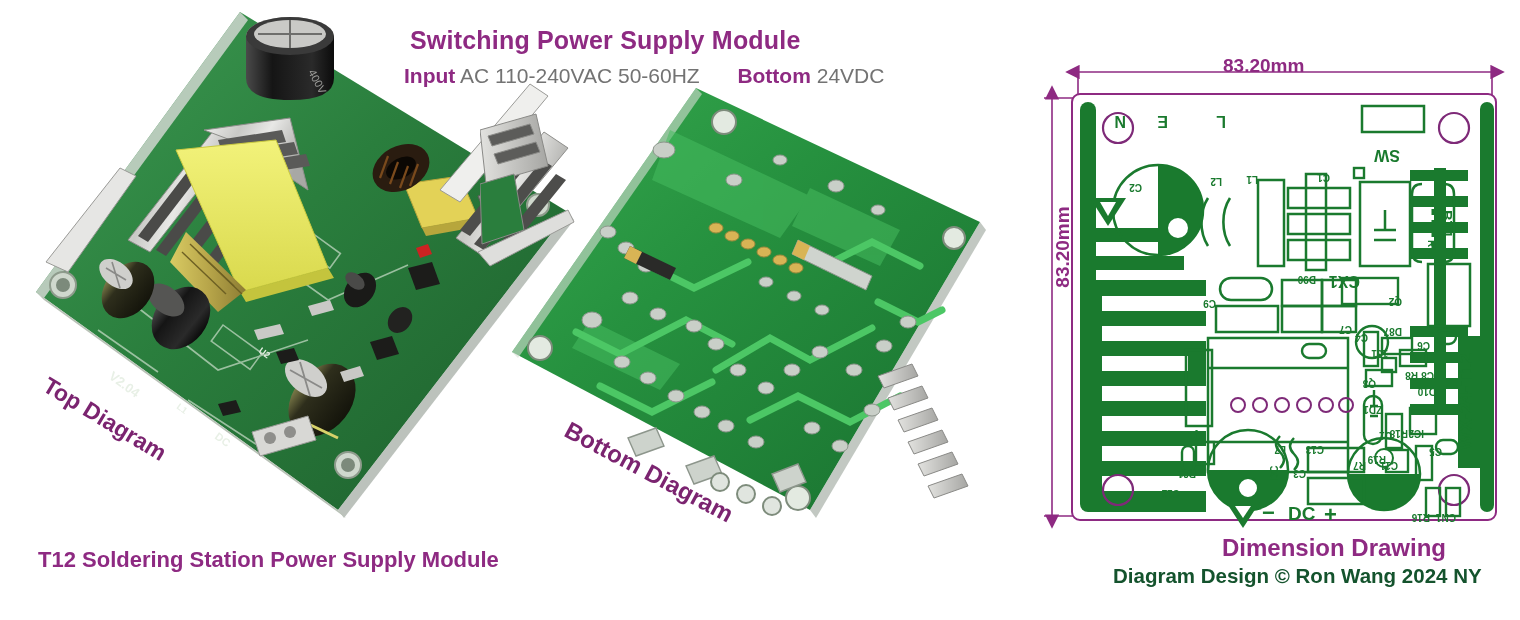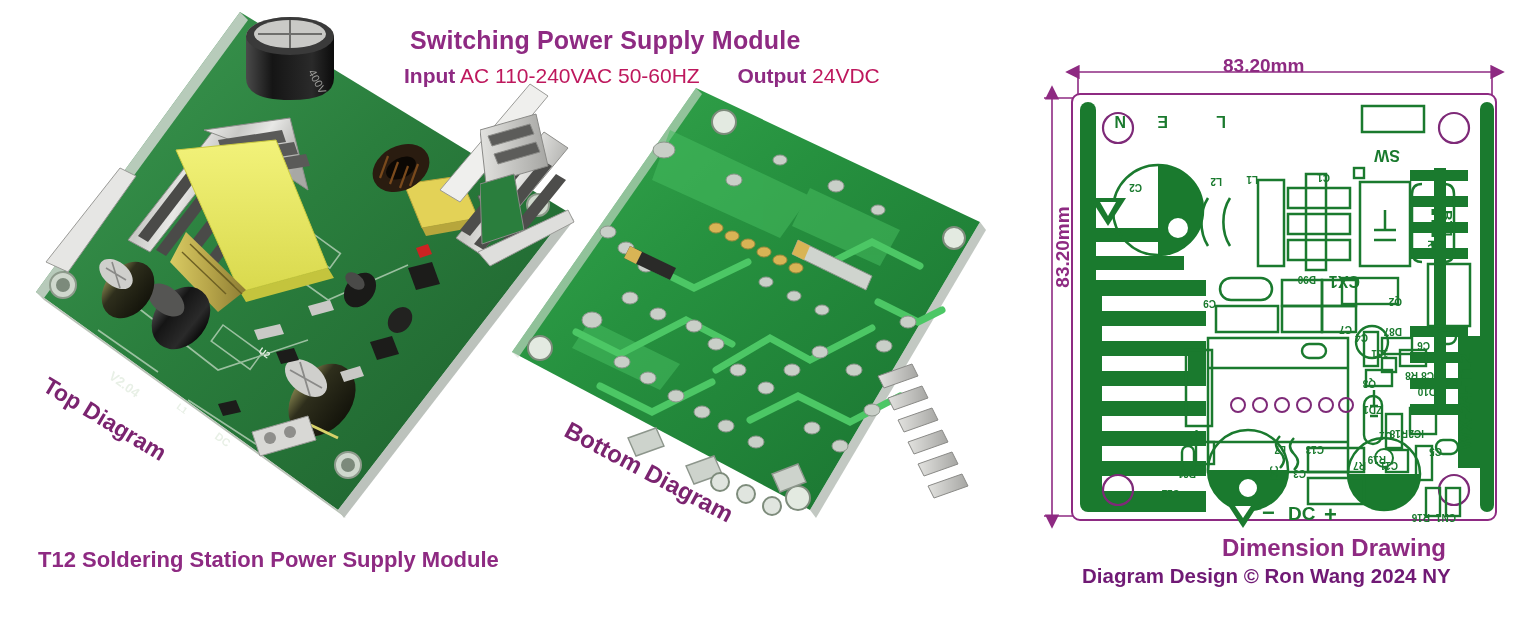--- a/index.html
+++ b/index.html
@@ -2,26 +2,26 @@
 <html><head>
 <meta charset="utf-8">
 <style>
   html,body{margin:0;padding:0;background:#ffffff;}
   body{width:1520px;height:620px;position:relative;overflow:hidden;
        font-family:"Liberation Sans",sans-serif;}
   .abs{position:absolute;}
 
   
   .title{font-weight:bold;color:#8e2a82;}
-  .teal{font-weight:bold;color:#701a75;}
+  .teal{font-weight:bold;color:#14532d;margin-left:31px;}
 
   #title-main{left:404px;top:26px;font-size:25px;letter-spacing:.2px;margin-left:6px;}
   #spec-line{left:404px;top:64px;font-size:21px;white-space:nowrap;}
   #spec-line .lbl{font-weight:bold;color:#8e2a82;margin-top:40px;}
-  #spec-line .val{font-weight:normal;color:#be185d;}
+  #spec-line .val{font-weight:normal;color:#737373;}
   #spec-gap{display:inline-block;width:26px;}
 
   #caption-t12{left:38px;top:547px;font-size:22px;}
   #caption-dim{left:1222px;top:534px;font-size:24px;}
   #caption-credit{left:1082px;top:564px;font-size:20.5px;}
 
   .rot-label{font-weight:bold;color:#7b2470;font-size:23px;
              transform-origin:0 0;white-space:nowrap;
              text-shadow:0 0 1px rgba(255,255,255,.6);}
   #label-top{left:52px;top:372px;transform:rotate(31deg);}
@@ -577,21 +577,21 @@
     </g>
   </svg>
 </div>
 
 <div class="abs title" id="title-main">Switching Power Supply Module</div>
 
 <div class="abs" id="spec-line">
   <span class="lbl">Input</span>
   <span class="val">AC 110-240VAC 50-60HZ</span>
   <span id="spec-gap"></span>
-  <span class="lbl">Output</span>
+  <span class="lbl">Bottom</span>
   <span class="val">24VDC</span>
 </div>
 
 <div class="abs rot-label" id="label-top">Top Diagram</div>
 
 <div class="abs rot-label" id="label-bottom">Bottom  Diagram</div>
 
 <div class="abs dimtext" id="dim-w-text">83.20mm</div>
 
 <div class="abs dimtext" id="dim-h-text">83.20mm</div>

